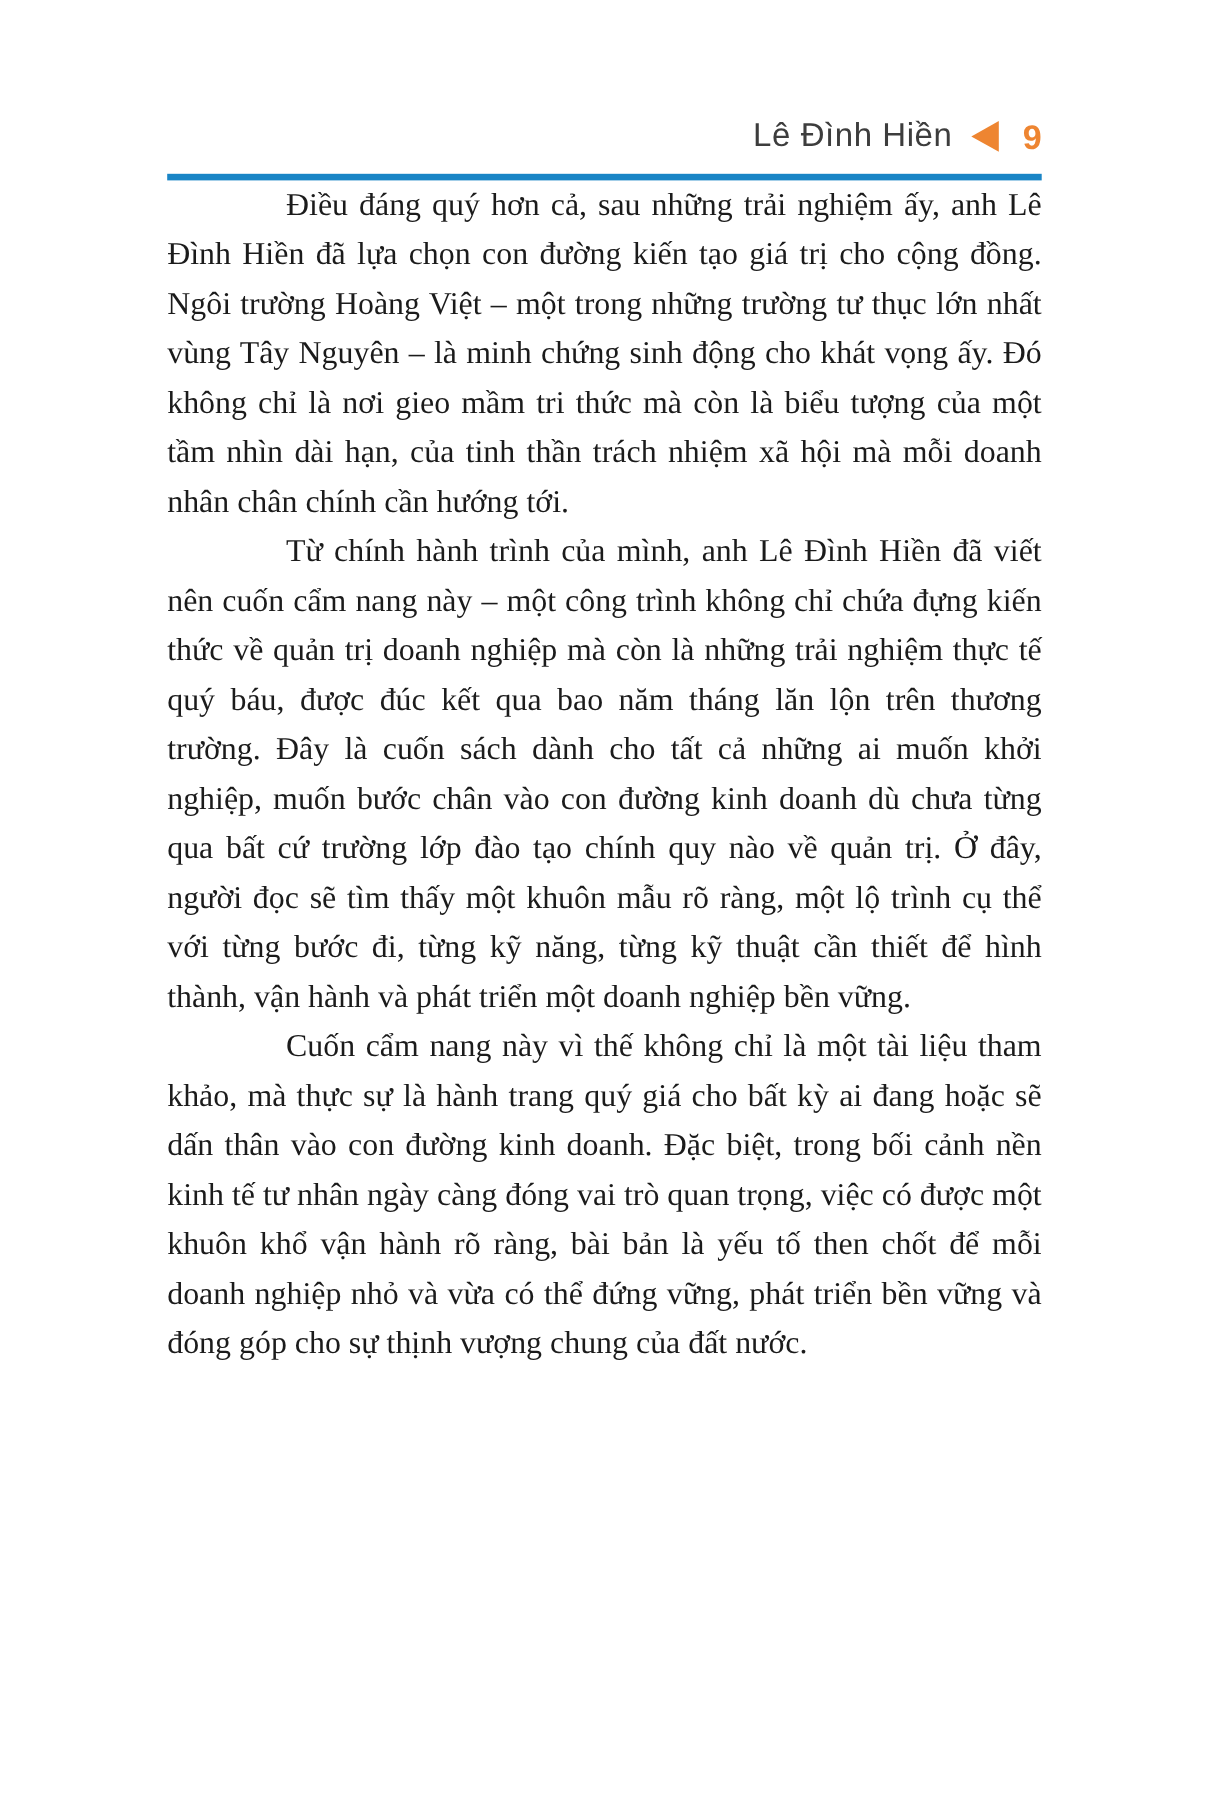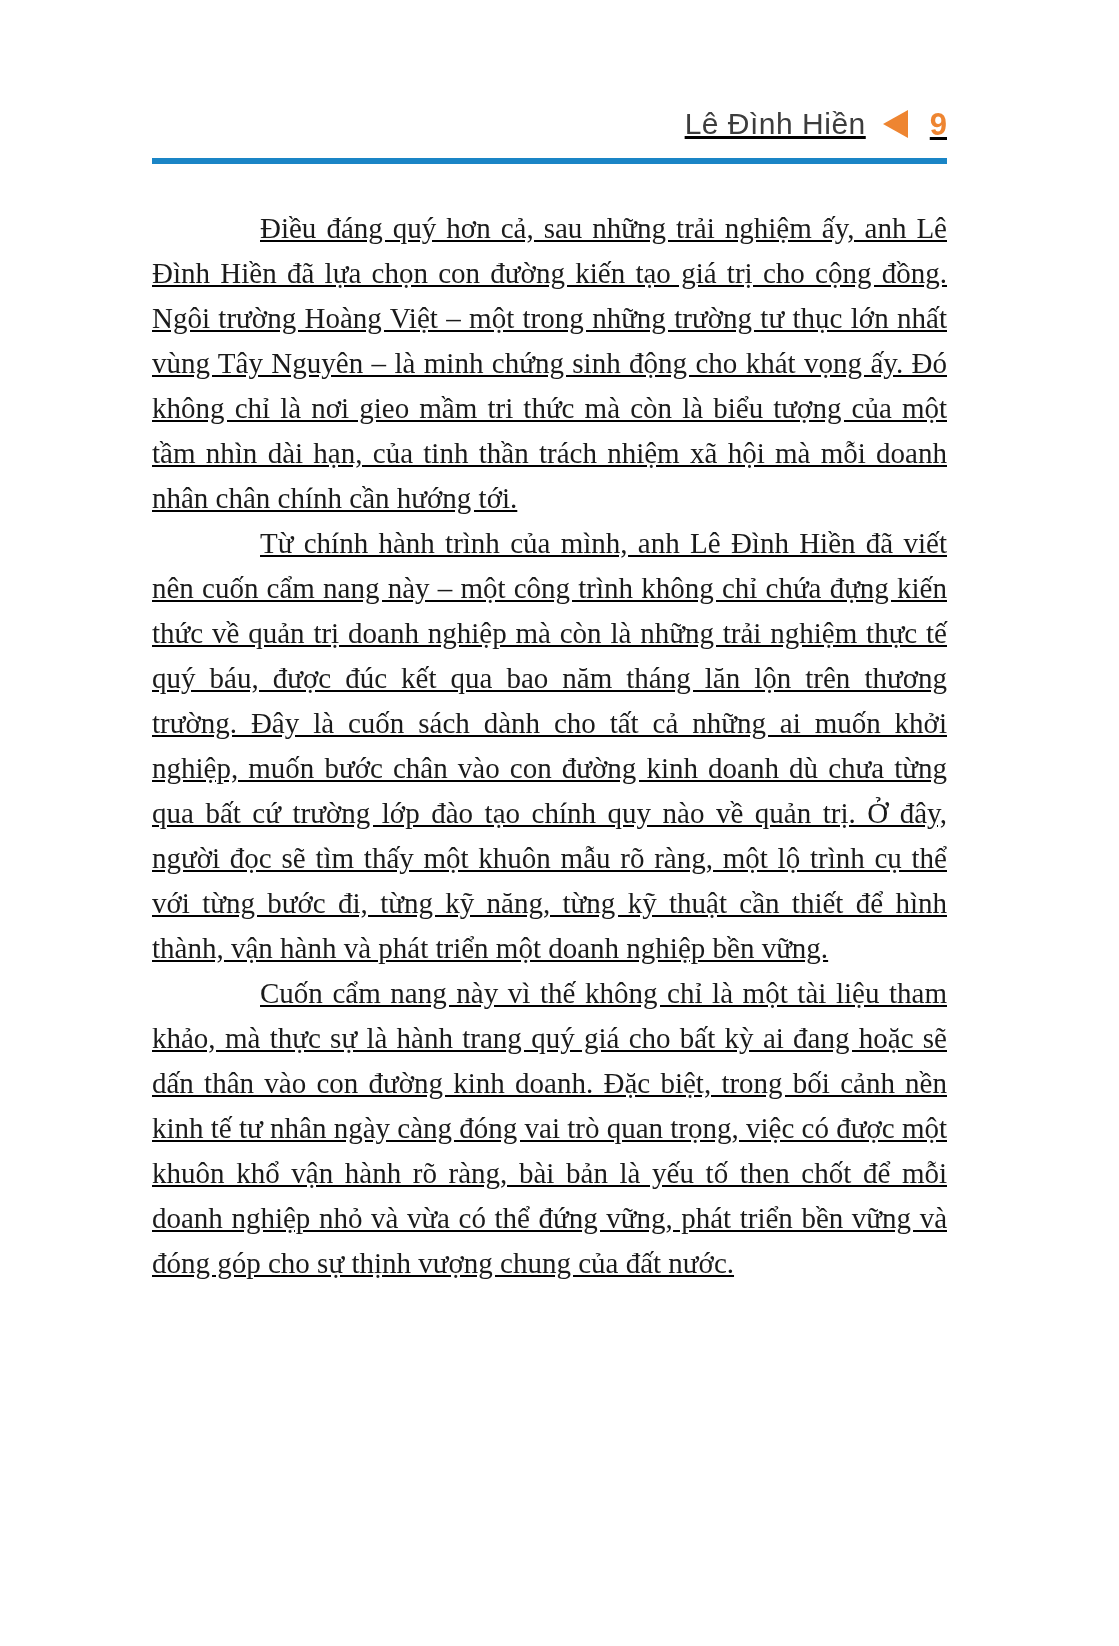--- a/index.html
+++ b/index.html
@@ -18,21 +18,20 @@
     height: 1646px;
     overflow: hidden;
     font-family: "Liberation Serif", serif;
   }
   .page {
     width: 1119px;
     height: 1646px;
     background: var(--paper);
     padding: 103px 172px 0 152px; 
     position: relative;
-    text-decoration: underline;
   }
   
   .page-header {
     display: flex;
     justify-content: flex-end;
     align-items: center;
     height: 42px;
   }
   .running-title {
     font-family: "Liberation Sans", sans-serif;
@@ -60,21 +59,20 @@
   }
   .header-rule {
     margin-top: 13px;
     height: 6px;
     width: 100%;
     background: var(--rule-blue);
     border: none;
   }
   
   .body-text {
-    margin-top: 42px;
     color: var(--body-ink);
   }
   .body-text p {
     font-family: "Liberation Serif", serif;
     font-size: 29px;
     line-height: 45px;
     text-align: justify;
     text-indent: 108px;
     color: var(--body-ink);
   }

